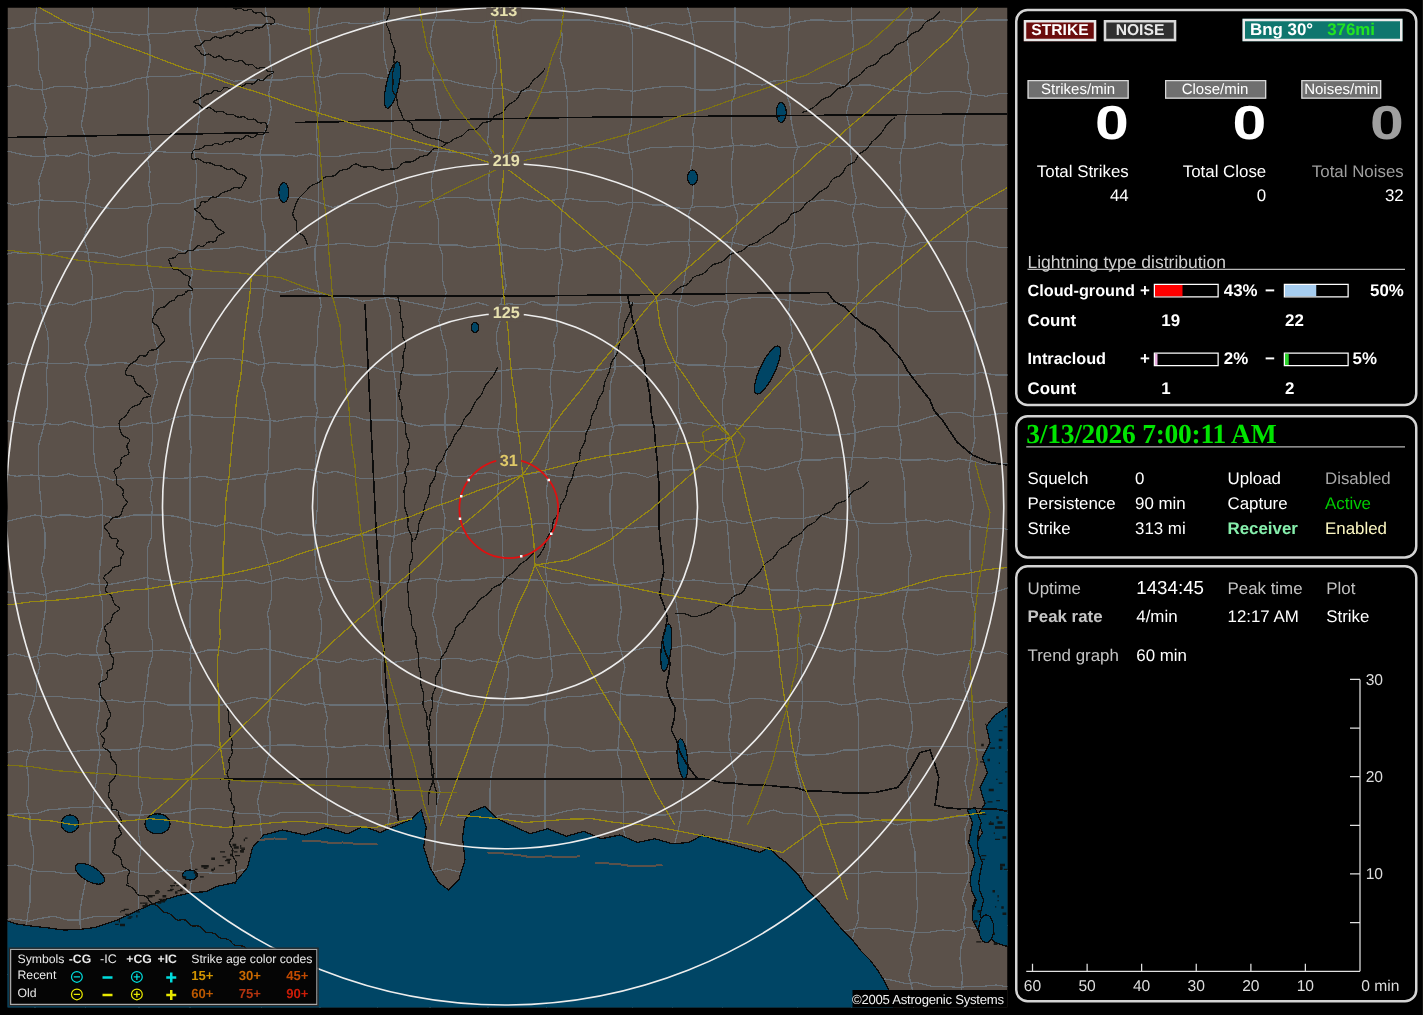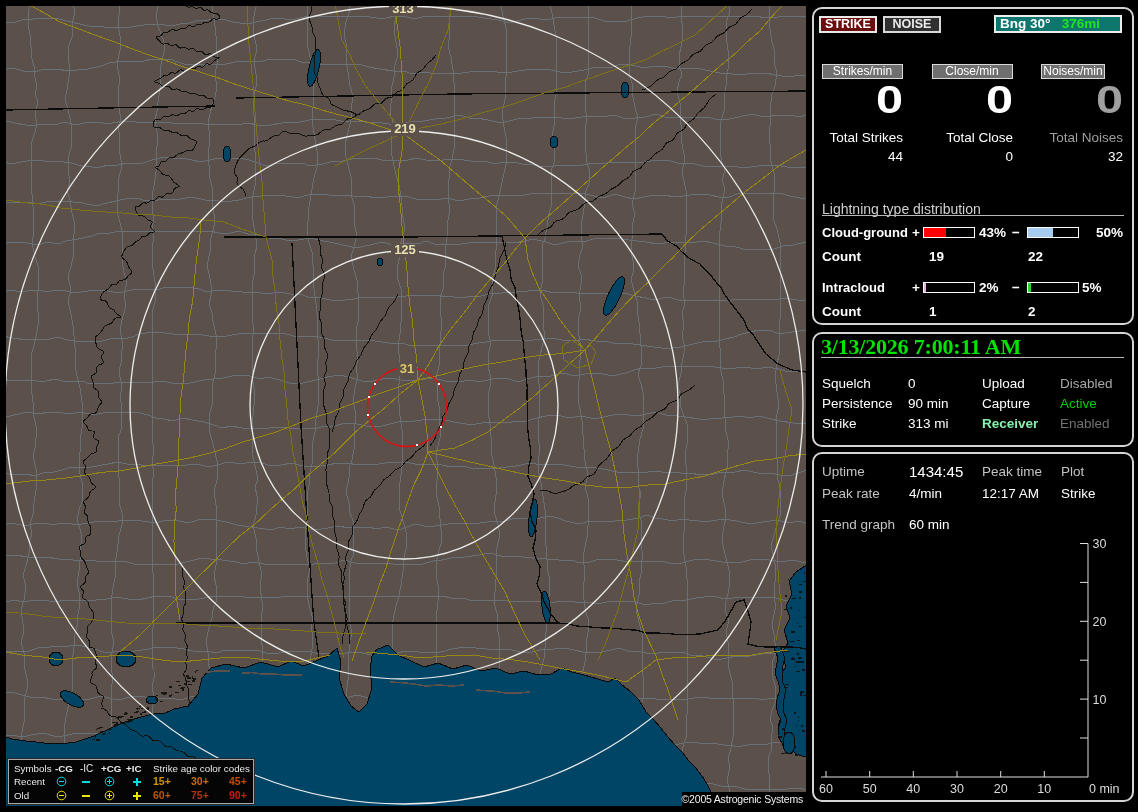--- a/index.html
+++ b/index.html
@@ -362,26 +362,26 @@
 <div style="position:absolute;left:908px;top:383px;transform:translateY(-50%);font-size:13.5px;color:#fff;font-weight:normal;white-space:nowrap;">0</div>
 <div style="position:absolute;left:982px;top:383px;transform:translateY(-50%);font-size:13.5px;color:#fff;font-weight:normal;white-space:nowrap;">Upload</div>
 <div style="position:absolute;left:1060px;top:383px;transform:translateY(-50%);font-size:13.5px;color:#fff;font-weight:normal;white-space:nowrap;"><span style="color:#a8a8a8">Disabled</span></div>
 <div style="position:absolute;left:822px;top:403px;transform:translateY(-50%);font-size:13.5px;color:#fff;font-weight:normal;white-space:nowrap;">Persistence</div>
 <div style="position:absolute;left:908px;top:403px;transform:translateY(-50%);font-size:13.5px;color:#fff;font-weight:normal;white-space:nowrap;">90 min</div>
 <div style="position:absolute;left:982px;top:403px;transform:translateY(-50%);font-size:13.5px;color:#fff;font-weight:normal;white-space:nowrap;">Capture</div>
 <div style="position:absolute;left:1060px;top:403px;transform:translateY(-50%);font-size:13.5px;color:#fff;font-weight:normal;white-space:nowrap;"><span style="color:#00cc00">Active</span></div>
 <div style="position:absolute;left:822px;top:423px;transform:translateY(-50%);font-size:13.5px;color:#fff;font-weight:normal;white-space:nowrap;">Strike</div>
 <div style="position:absolute;left:908px;top:423px;transform:translateY(-50%);font-size:13.5px;color:#fff;font-weight:normal;white-space:nowrap;">313 mi</div>
 <div style="position:absolute;left:982px;top:423px;transform:translateY(-50%);font-size:13.5px;color:#86efac;font-weight:bold;white-space:nowrap;">Receiver</div>
-<div style="position:absolute;left:1060px;top:423px;transform:translateY(-50%);font-size:13.5px;color:#fff;font-weight:normal;white-space:nowrap;"><span style="color:#737373">Enabled</span></div>
+<div style="position:absolute;left:1060px;top:423px;transform:translateY(-50%);font-size:13.5px;color:#fff;font-weight:normal;white-space:nowrap;"><span style="color:#fef9c3">Enabled</span></div>
 <div style="position:absolute;left:822px;top:471px;transform:translateY(-50%);font-size:13.5px;color:#c4c4c4;font-weight:normal;white-space:nowrap;">Uptime</div>
 <div style="position:absolute;left:909px;top:471px;transform:translateY(-50%);font-size:15px;color:#fff;font-weight:normal;white-space:nowrap;">1434:45</div>
 <div style="position:absolute;left:982px;top:471px;transform:translateY(-50%);font-size:13.5px;color:#c4c4c4;font-weight:normal;white-space:nowrap;">Peak time</div>
 <div style="position:absolute;left:1061px;top:471px;transform:translateY(-50%);font-size:13.5px;color:#c0c0c0;font-weight:normal;white-space:nowrap;">Plot</div>
-<div style="position:absolute;left:822px;top:493px;transform:translateY(-50%);font-size:13.5px;color:#c4c4c4;font-weight:normal;white-space:nowrap;">Peak rate</div>
+<div style="position:absolute;left:822px;top:493px;transform:translateY(-50%);font-size:13.5px;color:#c4c4c4;font-weight:bold;white-space:nowrap;">Peak rate</div>
 <div style="position:absolute;left:909px;top:493px;transform:translateY(-50%);font-size:13.5px;color:#fff;font-weight:normal;white-space:nowrap;">4/min</div>
 <div style="position:absolute;left:982px;top:493px;transform:translateY(-50%);font-size:13.5px;color:#fff;font-weight:normal;white-space:nowrap;">12:17 AM</div>
 <div style="position:absolute;left:1061px;top:493px;transform:translateY(-50%);font-size:13.5px;color:#fff;font-weight:normal;white-space:nowrap;">Strike</div>
 <div style="position:absolute;left:822px;top:524px;transform:translateY(-50%);font-size:13.5px;color:#c4c4c4;font-weight:normal;white-space:nowrap;">Trend graph</div>
 <div style="position:absolute;left:909px;top:524px;transform:translateY(-50%);font-size:13.5px;color:#fff;font-weight:normal;white-space:nowrap;">60 min</div>
 <svg width="322" height="280" viewBox="0 0 322 280" style="position:absolute;left:812px;top:530px">
     <g stroke="#e0e0e0" stroke-width="1" fill="none">
       <line x1="276" y1="13.5" x2="276" y2="247"></line>
       <line x1="9" y1="247" x2="276" y2="247"></line>
       <line x1="268" y1="13.5" x2="276" y2="13.5"></line>

